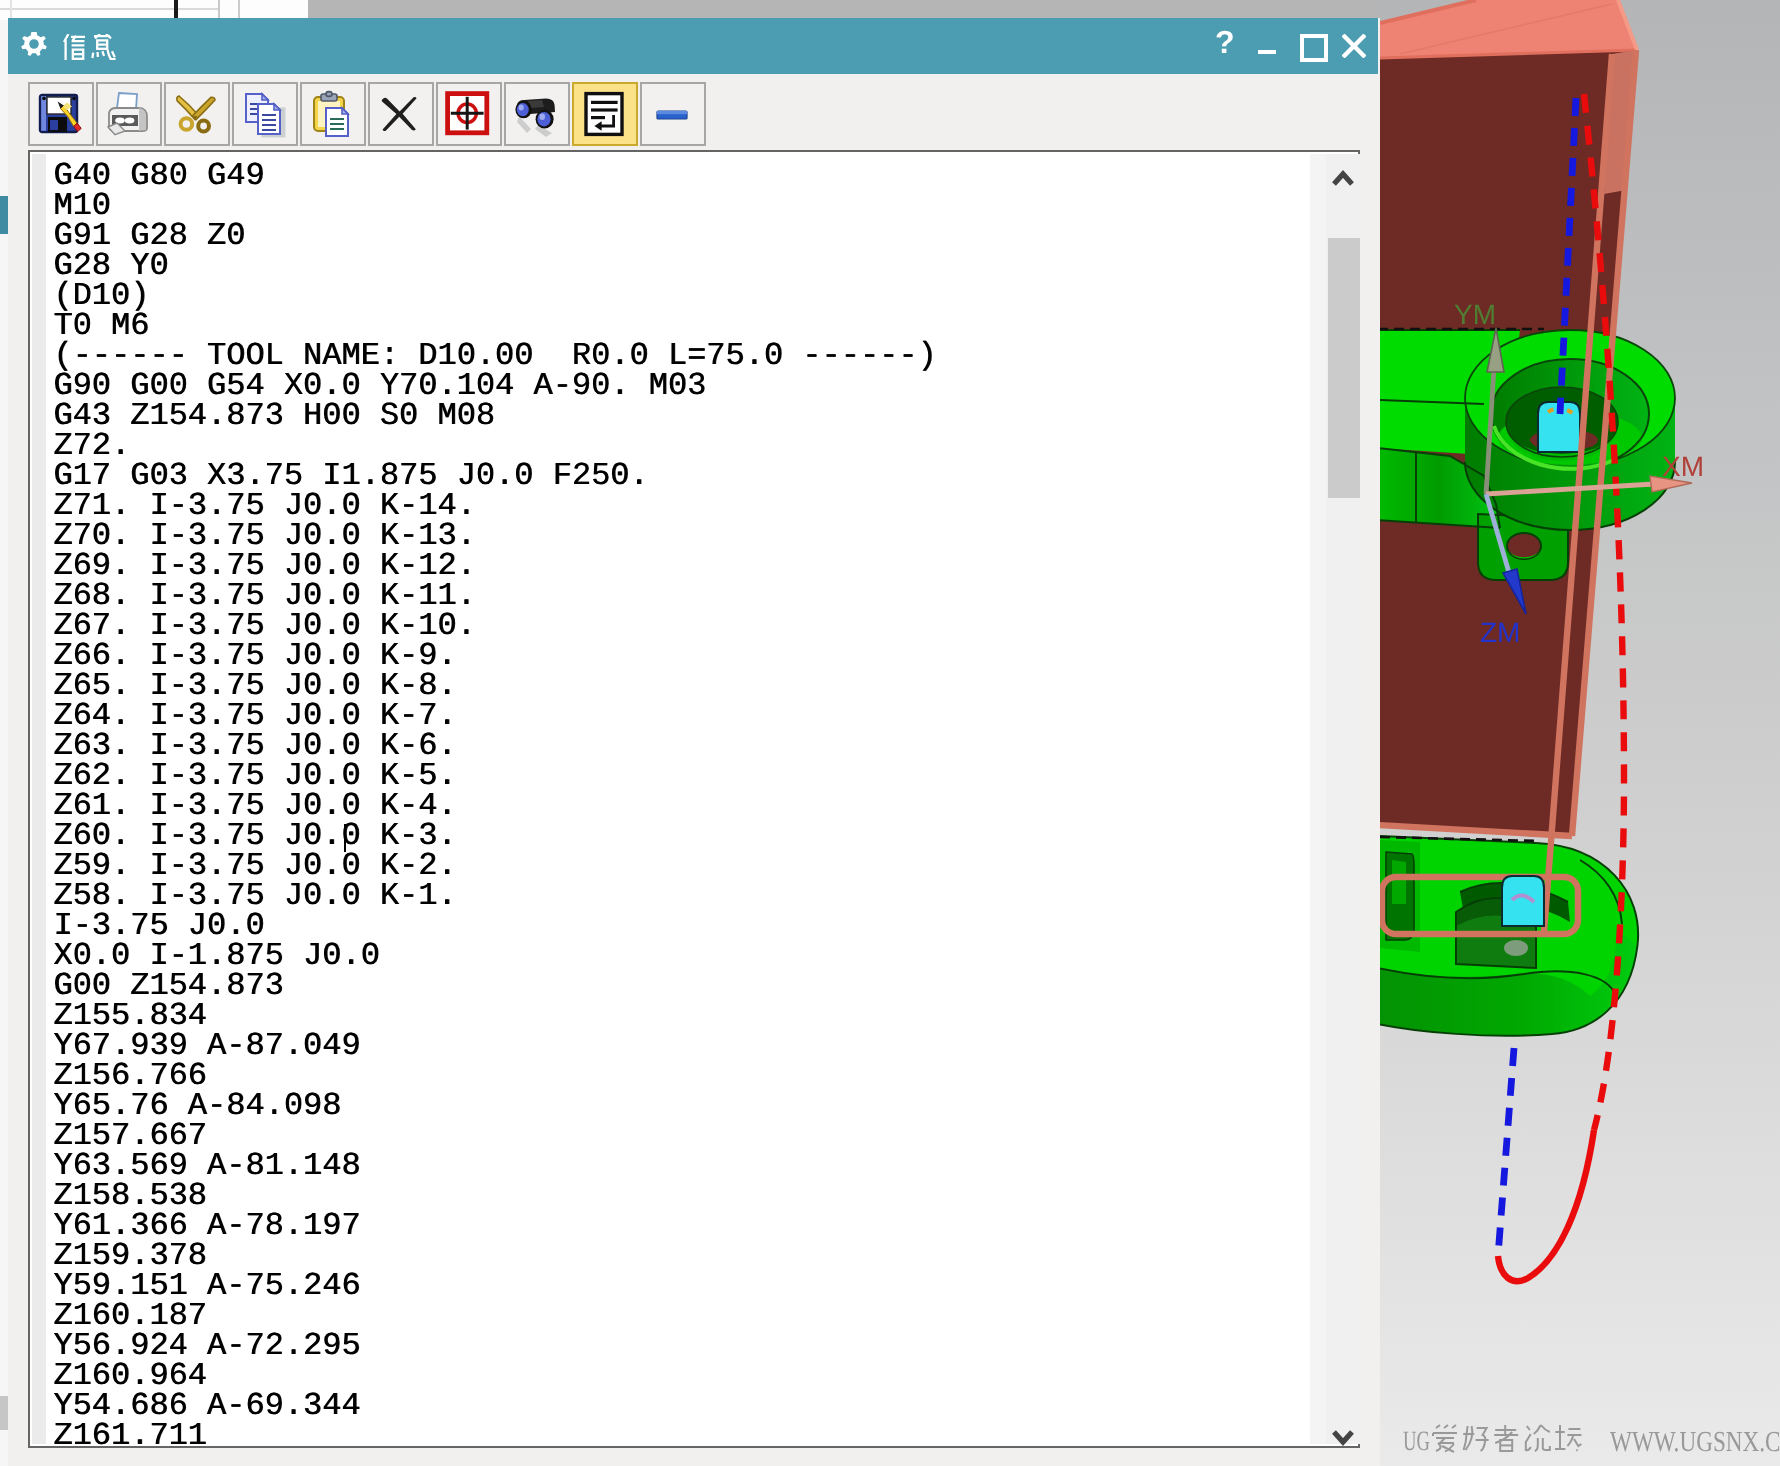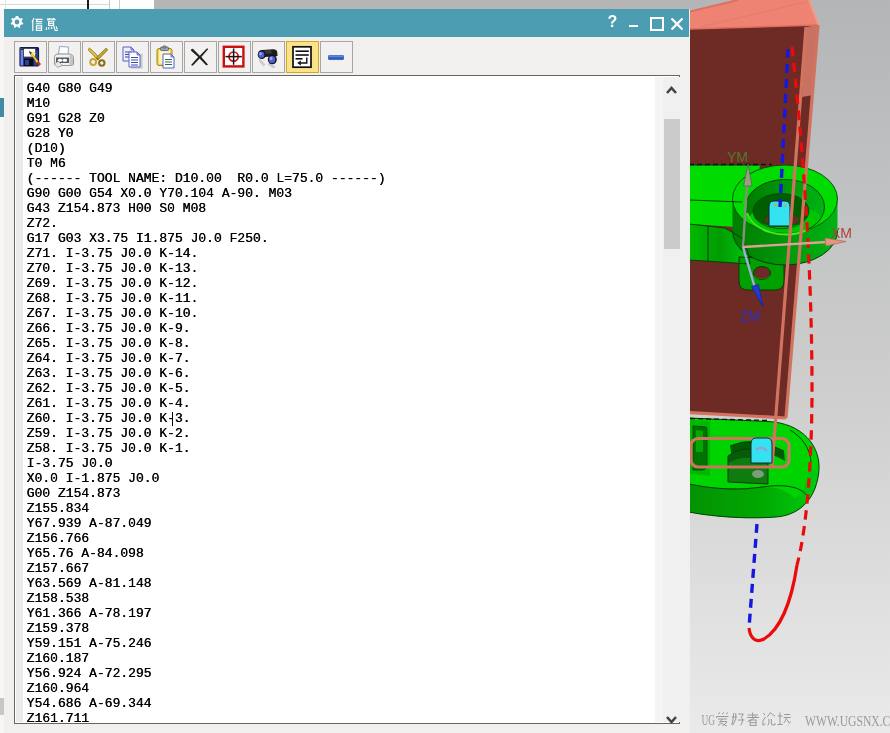--- a/index.html
+++ b/index.html
@@ -337,21 +337,21 @@
 <div class="tbtn" style="left:320px">
 <svg width="24" height="24" viewBox="0 0 24 24">
  <rect x="4.5" y="10.5" width="15" height="4" rx="0.5" fill="#2a62cc" stroke="#184090" stroke-width="0.6"></rect>
  <rect x="4.5" y="10.5" width="15" height="1.6" fill="#5a8ae0"></rect>
 </svg>
 </div>
 
 <div class="abs" style="left:14px;top:75px;width:666px;height:648.5px;background:#ffffff;border:1.5px solid #656565;box-sizing:border-box"></div>
 <div class="abs" style="left:15.5px;top:76.5px;width:7px;height:645.5px;background:#ebebeb"></div>
 
-<pre class="abs" id="gcode" style="left:26.6px;top:80.5px;margin:0;font-family:'Liberation Mono',monospace;font-size:13px;line-height:15px;color:#000;letter-spacing:0;text-shadow:0.35px 0 0 #1a1a1a">G40 G80 G49
+<pre class="abs" id="gcode" style="left:26.6px;top:80.5px;margin:0;font-family:'Liberation Mono',monospace;font-size:16px;line-height:15px;color:#000;letter-spacing:0;text-shadow:0.35px 0 0 #1a1a1a">G40 G80 G49
 M10
 G91 G28 Z0
 G28 Y0
 (D10)
 T0 M6
 (------ TOOL NAME: D10.00  R0.0 L=75.0 ------)
 G90 G00 G54 X0.0 Y70.104 A-90. M03
 G43 Z154.873 H00 S0 M08
 Z72.
 G17 G03 X3.75 I1.875 J0.0 F250.

